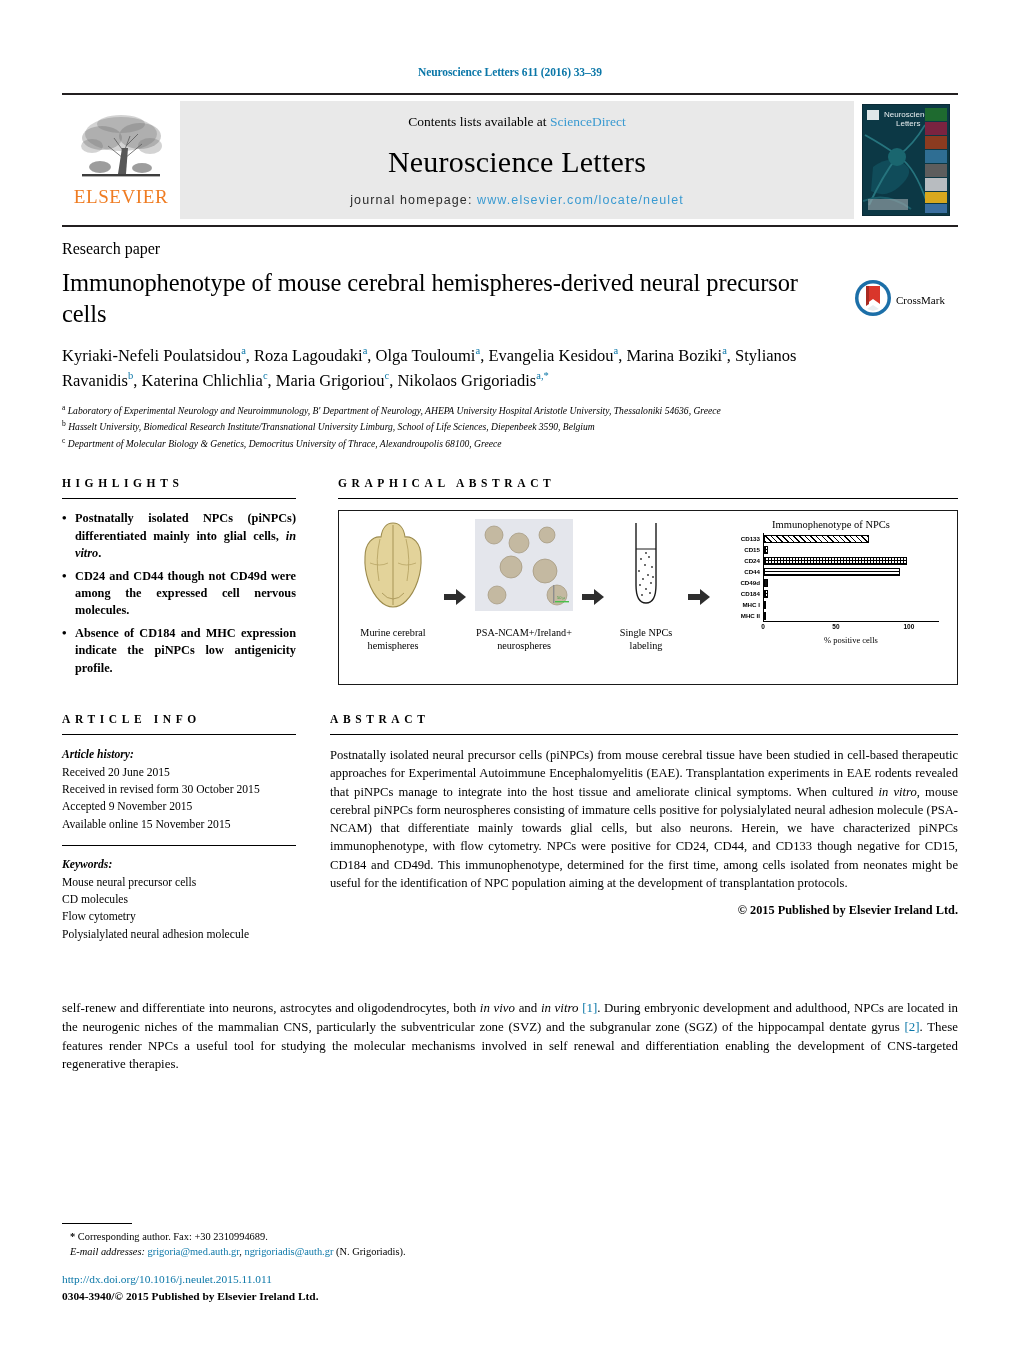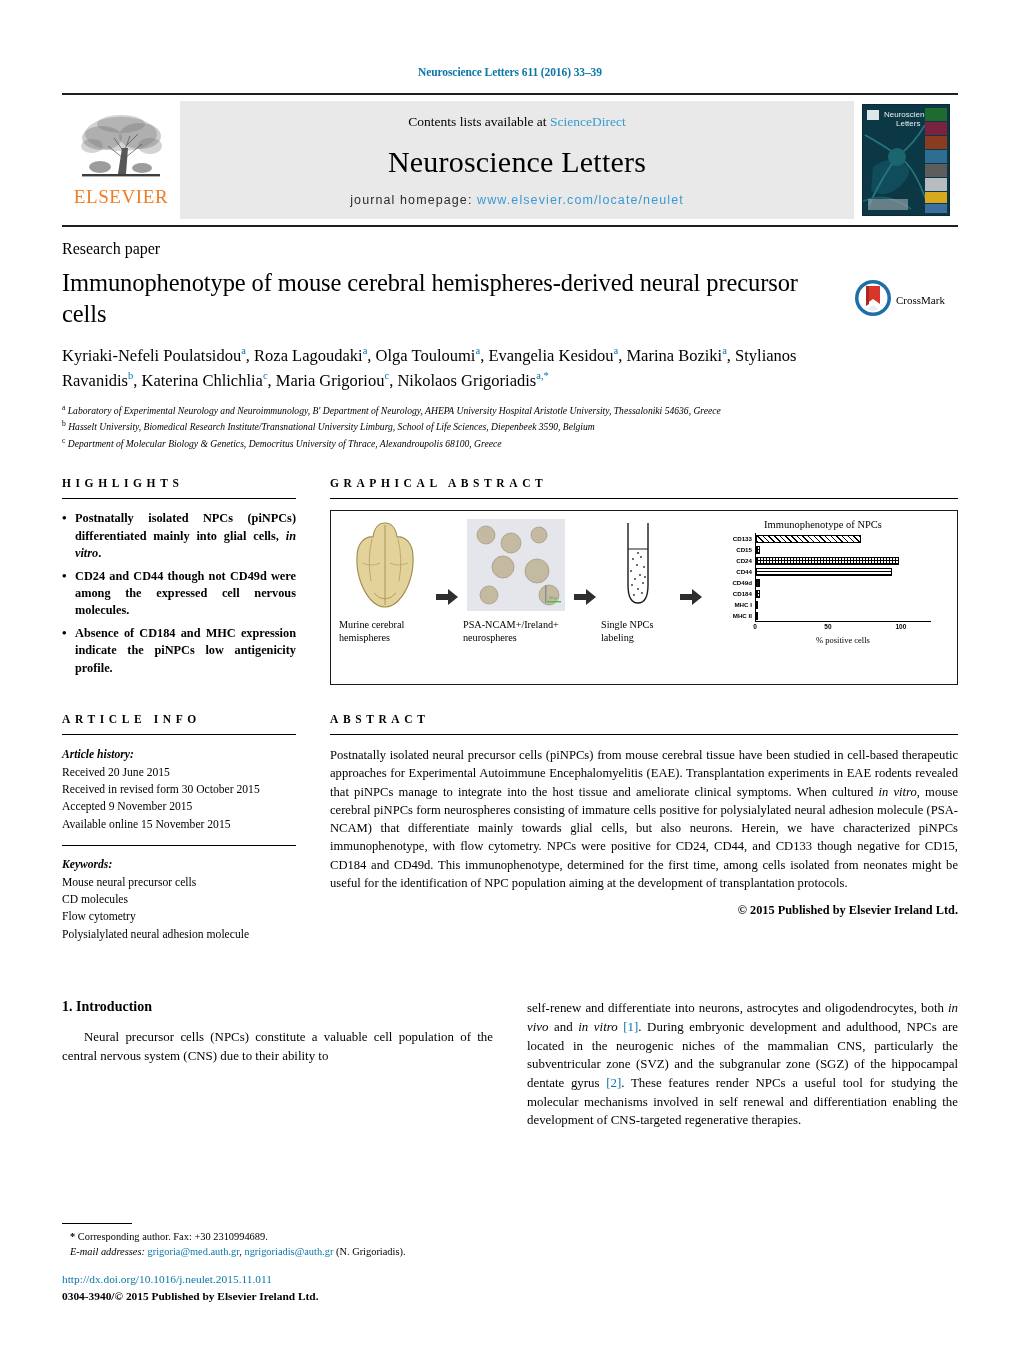--- a/index.html
+++ b/index.html
@@ -119,21 +119,21 @@
     right: 0; top: 37px;
     width: 104px; height: 46px;
     display: flex; align-items: center; gap: 4px;
   }
   .cm-word { font-size: 11px; font-family: "Liberation Serif", serif; }
 
   .affils { font-size: 9.6px; font-style: italic; line-height: 1.48; margin-top: 2px; }
   .affils sup { font-style: normal; font-size: 7.5px; }
 
   
-  .band { margin: 26px 62px 0 62px; display: flex; gap: 0; }
+  .band { margin: 26px 62px 0 62px; display: flex; gap: 8px; }
   .col-left { width: 252px; flex: 0 0 252px; padding-right: 18px; }
   .col-right { flex: 1 1 auto; padding-left: 16px; }
 
   .sect-head {
     font-family: "Liberation Serif", serif;
     font-weight: bold;
     font-size: 11.5px;
     letter-spacing: 4.6px;
     margin-bottom: 9px;
   }
@@ -166,23 +166,23 @@
   }
   .ga-flow {
     position: absolute;
     left: 8px; top: 8px; right: 8px; bottom: 6px;
     display: flex;
     align-items: flex-start;
   }
   .ga-step { display: flex; flex-direction: column; align-items: center; }
   .ga-cap {
     font-size: 10.2px;
-    text-align: left;
+    text-align: center;
     line-height: 1.25;
-    margin-top: 4px;
+    margin-top: 12px;
   }
   .ga-arrow { align-self: center; margin: 0 5px; }
 
   .ga-chart { position: relative; margin-left: 8px; width: 216px; }
   .ga-chart-title { font-size: 10.5px; text-align: center; margin-bottom: 3px; }
   .bars-wrap { display: flex; }
   .bar-labels { width: 40px; }
   .bar-label {
     font-size: 6.2px;
     font-weight: bold;
@@ -545,24 +545,20 @@
     <div class="col-right">
       <div class="sect-head">ABSTRACT</div>
       <div class="rule"></div>
       <div class="abstract-text">Postnatally isolated neural precursor cells (piNPCs) from mouse cerebral tissue have been studied in cell-based therapeutic approaches for Experimental Autoimmune Encephalomyelitis (EAE). Transplantation experiments in EAE rodents revealed that piNPCs manage to integrate into the host tissue and ameliorate clinical symptoms. When cultured <i>in vitro</i>, mouse cerebral piNPCs form neurospheres consisting of immature cells positive for polysialylated neural adhesion molecule (PSA-NCAM) that differentiate mainly towards glial cells, but also neurons. Herein, we have characterized piNPCs immunophenotype, with flow cytometry. NPCs were positive for CD24, CD44, and CD133 though negative for CD15, CD184 and CD49d. This immunophenotype, determined for the first time, among cells isolated from neonates might be useful for the identification of NPC population aiming at the development of transplantation protocols.</div>
       <div class="copyright">© 2015 Published by Elsevier Ireland Ltd.</div>
     </div>
   </div>
 
   <div class="body-cols">
     <div class="bcol">
-      <h2 class="h1">1.  Introduction</h2>
-      <p class="para">Neural precursor cells (NPCs) constitute a valuable cell population of the central nervous system (CNS) due to their ability to</p>
-    </div>
-    <div class="bcol">
       <p class="para noind">self-renew and differentiate into neurons, astrocytes and oligodendrocytes, both <i>in vivo</i> and <i>in vitro</i> <span class="ref">[1]</span>. During embryonic development and adulthood, NPCs are located in the neurogenic niches of the mammalian CNS, particularly the subventricular zone (SVZ) and the subgranular zone (SGZ) of the hippocampal dentate gyrus <span class="ref">[2]</span>. These features render NPCs a useful tool for studying the molecular mechanisms involved in self renewal and differentiation enabling the development of CNS-targeted regenerative therapies.</p>
     </div>
   </div>
 
   <div class="footnote">
     <div class="fn-rule"></div>
     <div class="fn-line"><b>*</b> Corresponding author. Fax: +30 2310994689.</div>
     <div class="fn-line">
       <span class="it">E-mail addresses:</span>
       <span class="mail">grigoria@med.auth.gr</span><span>, </span><span class="mail">ngrigoriadis@auth.gr</span>

